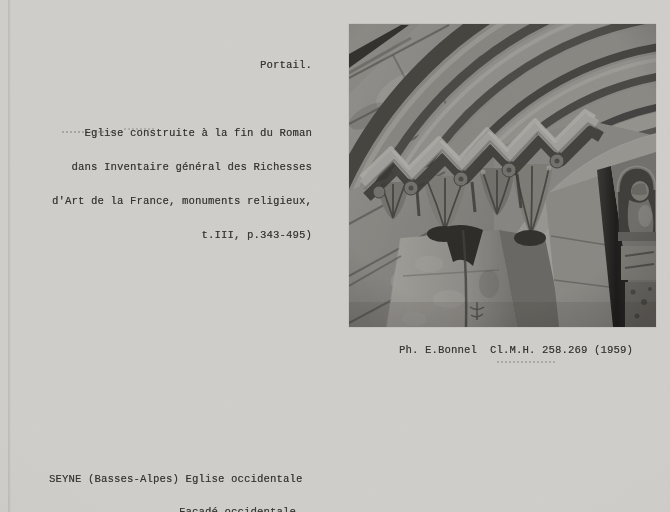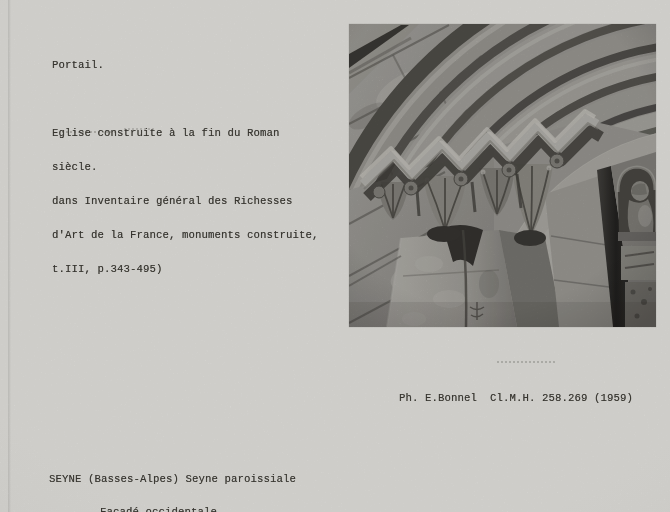--- a/index.html
+++ b/index.html
@@ -4,60 +4,60 @@
 <style>
   html,body{margin:0;padding:0;}
   body{
     width:670px;height:512px;position:relative;overflow:hidden;
     background:#cfcecb;
     font-family:"Liberation Mono","DejaVu Sans Mono",monospace;
   }
   .card{
     position:absolute;inset:0;
     background:radial-gradient(ellipse 130% 130% at 52% 42%, #dad9d5 50%, #d3d2ce 84%, #cac9c6 100%);
+    text-align:right;
   }
   .crease{
     position:absolute;left:8px;top:0;width:3px;height:100%;
     background:linear-gradient(to right, rgba(0,0,0,0.10), rgba(0,0,0,0));
   }
   .type{
     font-family:"Liberation Mono","DejaVu Sans Mono",monospace;
     font-size:10.5px;line-height:11.3px;color:#3a3832;
     letter-spacing:0.2px;white-space:pre;
     text-shadow:0.3px 0.3px 0.45px rgba(56,54,48,0.55);
   }
   .notes{position:absolute;left:52px;top:37px;}
   .note-body{margin-top:12px;}
   .photo{
     position:absolute;left:349px;top:24px;width:307px;height:303px;
     box-shadow:0 0 1px rgba(60,58,54,0.35);
   }
   .photo svg{display:block;width:307px;height:303px;}
-  .caption{position:absolute;left:399px;top:345px;margin-top:48px;}
+  .caption{position:absolute;left:399px;top:345px;}
   .footer{position:absolute;left:49px;top:451px;}
   .footer .indent{padding-left:51px;}
   .dots{position:absolute;height:0;}
   .d1{left:62px;top:131px;width:54px;border-top:2px dotted rgba(75,73,66,0.28);}
   .d2{left:124px;top:128px;width:30px;border-top:2px dotted rgba(75,73,66,0.22);}
   .d3{left:497px;top:361px;width:58px;border-top:2px dotted rgba(75,73,66,0.26);}
   .paper-grain{position:absolute;inset:0;pointer-events:none;}
 </style>
 </head>
 <body>
 
 <div class="card">
   <div class="crease"></div>
 
   <div class="notes type">
     <div class="note-title">Portail.</div>
     <div class="note-body">
       <div class="note-line">Eglise construite à la fin du Roman</div>
-      <div class="note-line">siècle.</div>
       <div class="note-line">dans Inventaire général des Richesses</div>
-      <div class="note-line">d'Art de la France, monuments construite,</div>
+      <div class="note-line">d'Art de la France, monuments religieux,</div>
       <div class="note-line">t.III, p.343-495)</div>
     </div>
   </div>
 
   <div class="dots d1"></div>
   <div class="dots d2"></div>
 
   <div class="photo">
     <svg viewBox="0 0 307 303" preserveAspectRatio="none" xmlns="http://www.w3.org/2000/svg">
       <defs>
@@ -258,21 +258,21 @@
       <rect width="307" height="303" filter="url(#grain)" opacity="0.13"></rect>
       <rect width="307" height="303" fill="url(#gVig)"></rect>
       <path d="M0,0 L70,0 L0,70 Z" fill="#2e2c29" opacity="0.06"></path>
     </svg>
   </div>
 
   <div class="caption type">Ph. E.Bonnel  Cl.M.H. 258.269 (1959)</div>
   <div class="dots d3"></div>
 
   <div class="footer type">
-    <div>SEYNE (Basses-Alpes) Seyne paroissiale</div>
+    <div>SEYNE (Basses-Alpes) Eglise occidentale</div>
     <div class="indent">Façadé occidentale.</div>
   </div>
 
   <svg class="paper-grain" width="670" height="512" xmlns="http://www.w3.org/2000/svg">
     <defs>
       <filter id="grain2" x="0" y="0" width="100%" height="100%">
         <feTurbulence type="fractalNoise" baseFrequency="0.7" numOctaves="2" stitchTiles="stitch"></feTurbulence>
         <feColorMatrix type="matrix" values="0 0 0 0 0  0 0 0 0 0  0 0 0 0 0  0.8 0.8 0.8 0 0"></feColorMatrix>
       </filter>
     </defs>

